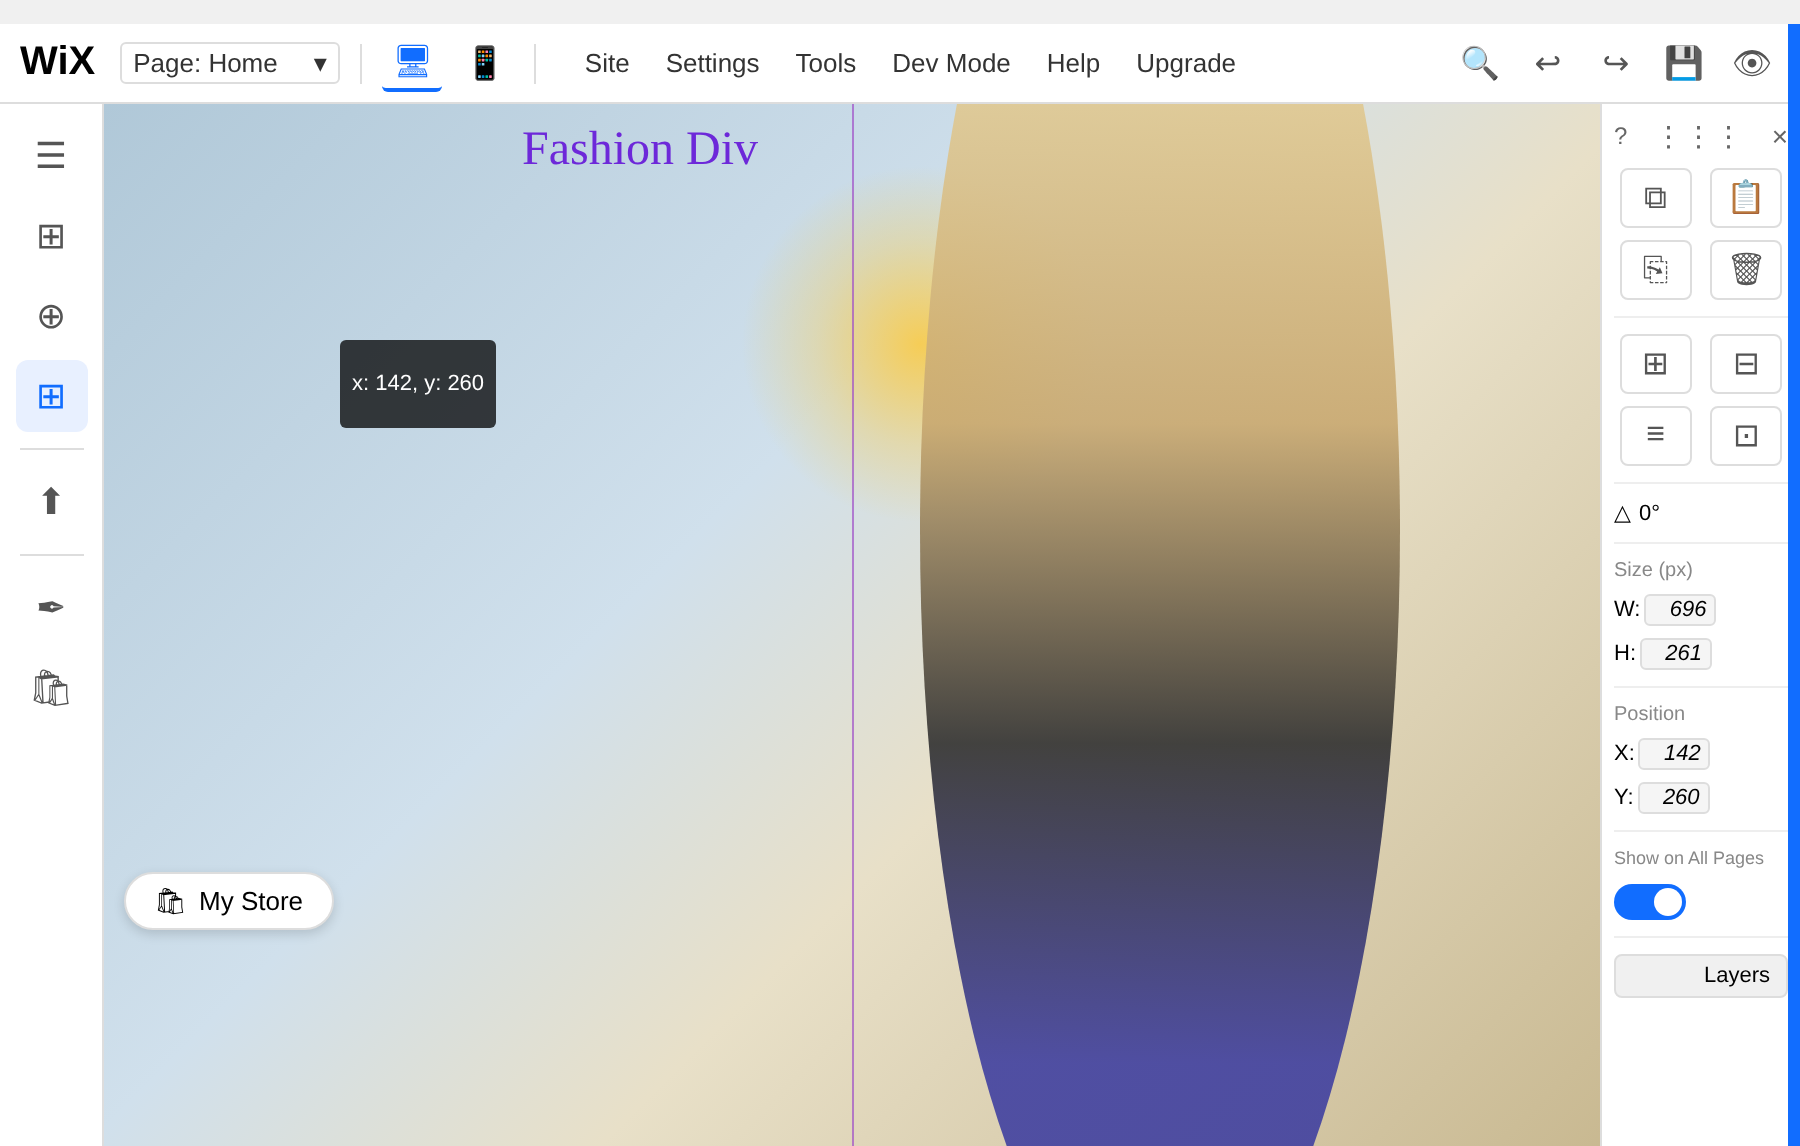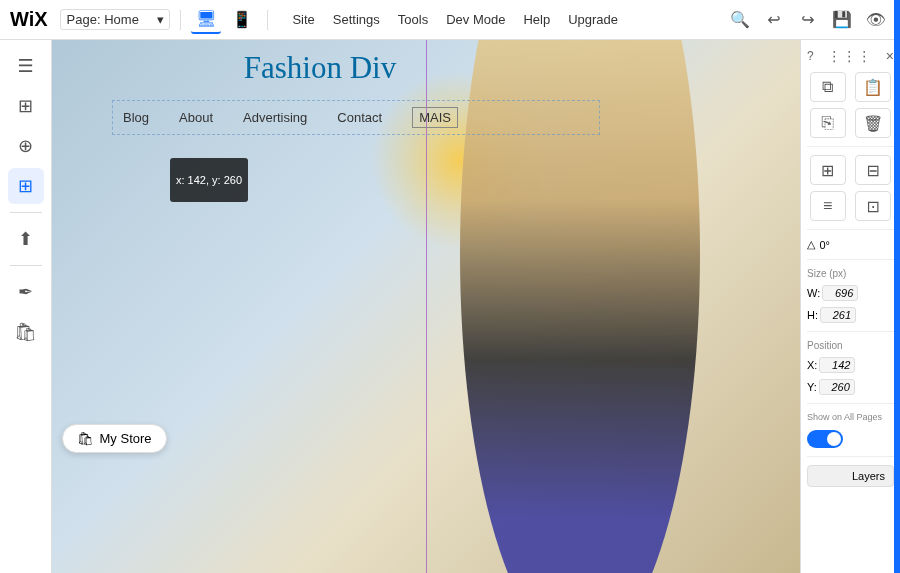--- a/index.html
+++ b/index.html
@@ -9,20 +9,21 @@
     #top-bar {
       display: flex;
       align-items: center;
       height: 40px;
       background: #fff;
       border-bottom: 1px solid #ddd;
       padding: 0 10px;
       gap: 6px;
       position: relative;
       z-index: 100;
+      margin-top: 12px;
     }
     .wix-logo {
       font-weight: 900;
       font-size: 20px;
       color: #000;
       margin-right: 6px;
     }
     .page-selector {
       display: flex;
       align-items: center;
@@ -412,29 +413,22 @@
 
     <div class="sky-bg"></div>
     <div class="trees-bg"></div>
     <div class="canvas-bg"></div>
     <div class="sun-glow"></div>
 
     <div class="woman-figure"></div>
 
     <div class="guide-vertical"></div>
 
-    <div style="position:absolute;top:10px;left:0;right:212px;text-align:center;font-family:'Brush Script MT',cursive;font-size:31px;color:#0369a1;z-index:6;">Fashion Div</div>
-
-    <div class="canvas-nav">
-      <span class="canvas-nav-item">Blog</span>
-      <span class="canvas-nav-item">About</span>
-      <span class="canvas-nav-item">Advertising</span>
-      <span class="canvas-nav-item">Contact</span>
-      <span class="canvas-nav-item" style="border:1px solid #888;padding:2px 6px;">MAIS</span>
-    </div>
+    <div style="position:absolute;top:10px;left:0;right:212px;text-align:center;font-family:'Brush Script MT',cursive;font-size:24px;color:#6d28d9;z-index:6;">Fashion Div</div>
+
 
     <div class="coord-tooltip">x: 142, y: 260</div>
 
 
     <div class="my-store-btn">
       <span>🛍</span>
       <span>My Store</span>
     </div>
 
   </div>

